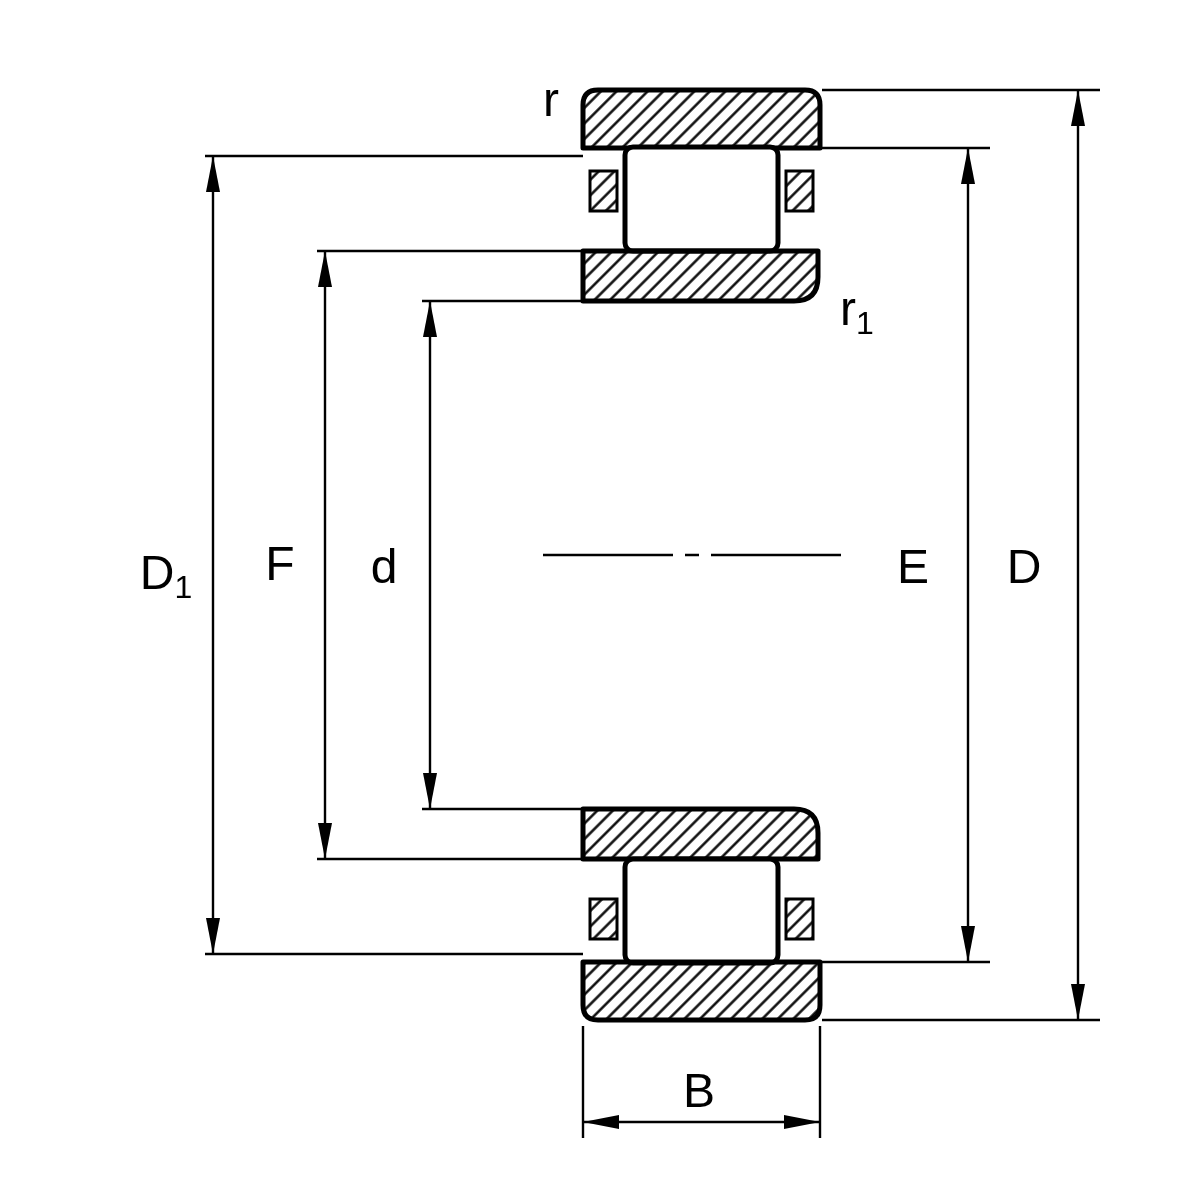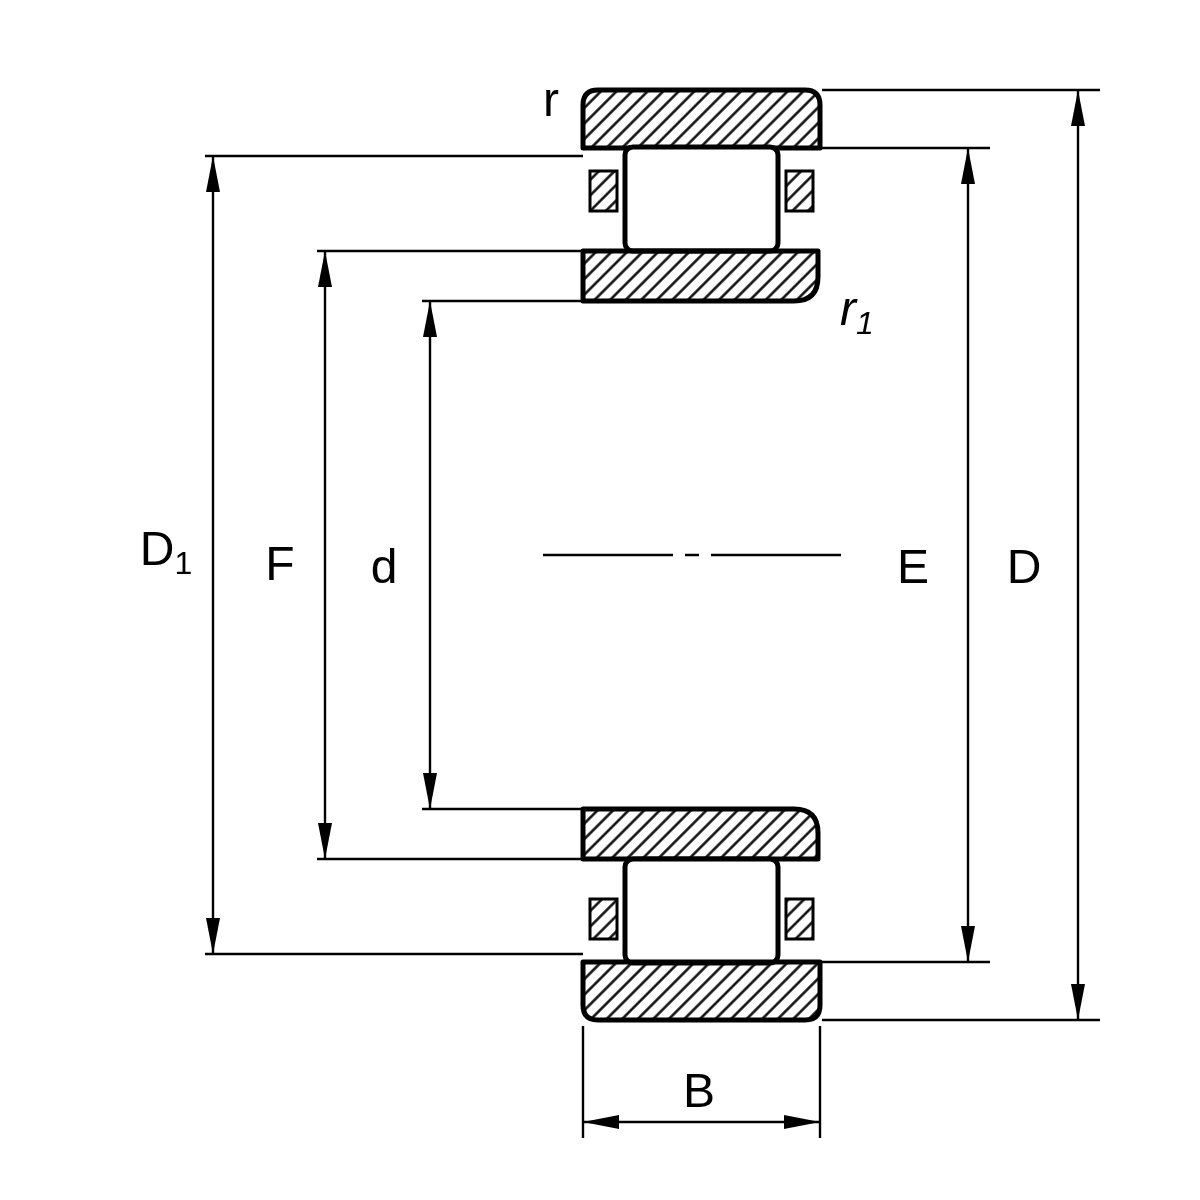--- a/index.html
+++ b/index.html
@@ -110,24 +110,24 @@
         <line x1="583" y1="1122" x2="820" y2="1122"></line>
         <polygon stroke="none" points="583,1122 619,1115 619,1129"></polygon>
         <polygon stroke="none" points="820,1122 784,1115 784,1129"></polygon>
       </g>
     </g>
   </svg>
 
   <div class="dim-label" style="left:551px; top:103px;">
     <span>r</span><span class="sub"></span>
   </div>
-  <div class="dim-label" style="left:857px; top:312px;font-style:italic;">
+  <div class="dim-label" style="left:857px; top:312px;">
     <span>r</span><span class="sub">1</span>
   </div>
-  <div class="dim-label" style="left:166px; top:552px;">
+  <div class="dim-label" style="left:166px; top:576px;">
     <span>D</span><span class="sub">1</span>
   </div>
   <div class="dim-label" style="left:280px; top:567px;">
     <span>F</span><span class="sub"></span>
   </div>
   <div class="dim-label" style="left:384px; top:570px;">
     <span>d</span><span class="sub"></span>
   </div>
   <div class="dim-label" style="left:913px; top:570px;">
     <span>E</span><span class="sub"></span>

